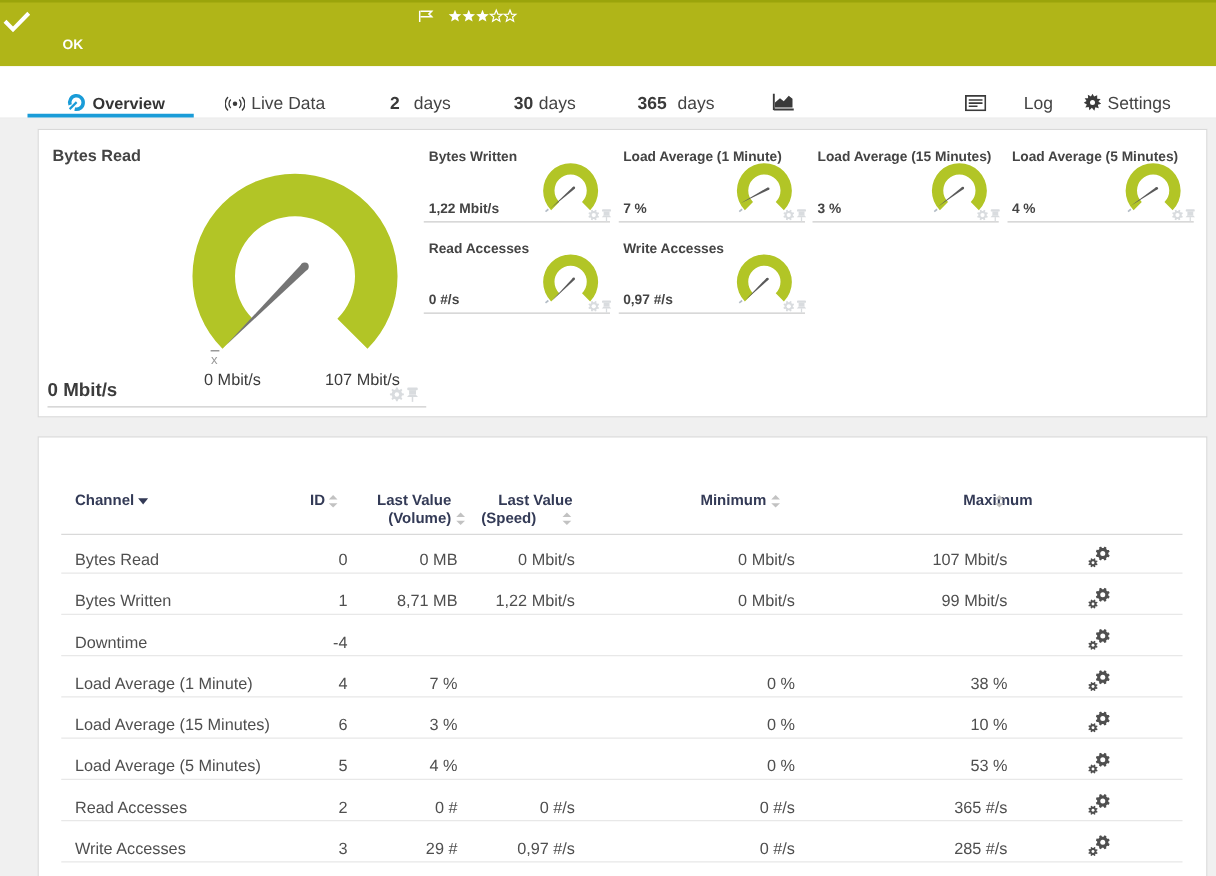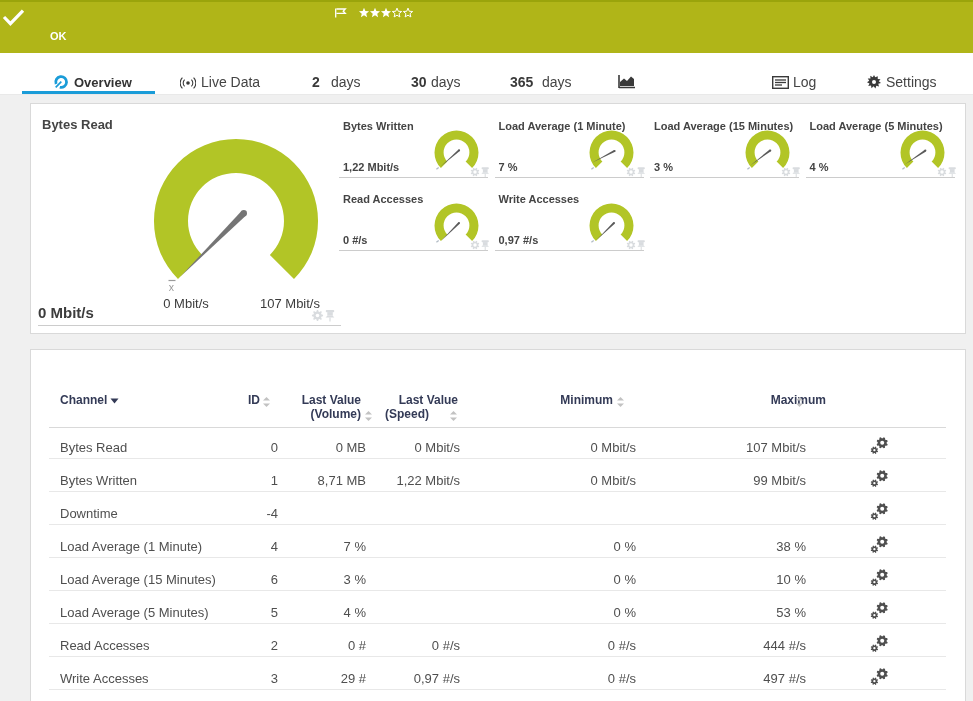--- a/index.html
+++ b/index.html
@@ -67,21 +67,21 @@
  <path d="M1,1 L1,14 M1,13.5 L17,13.5" stroke="#3a3a3a" stroke-width="1.6" fill="none"></path>
  <path d="M2,12 L2,8 L6,4.5 L9,7 L13,2.5 L16,5 L16,12 Z" fill="#3a3a3a"></path>
 </svg>
 <div class="tab" style="left:641px;margin-top:36px;">Historic Data</div>
 <svg class="abs" style="left:772px;top:76px" width="17" height="13" viewBox="0 0 17 13">
  <rect x="0.7" y="0.7" width="15.6" height="11.6" fill="none" stroke="#3a3a3a" stroke-width="1.4"></rect>
  <line x1="3" y1="4" x2="14" y2="4" stroke="#3a3a3a" stroke-width="1.3"></line>
  <line x1="3" y1="6.5" x2="14" y2="6.5" stroke="#3a3a3a" stroke-width="1.3"></line>
  <line x1="3" y1="9" x2="10" y2="9" stroke="#3a3a3a" stroke-width="1.3"></line>
 </svg>
-<div class="tab" style="left:793px;">Log</div>
+<div class="tab" style="left:819px;">Log</div>
 <svg class="abs" style="left:867px;top:75px" width="14" height="14" viewBox="0 0 28 28">
  <path id="gearp" d="M14,0 L16.5,4.5 L21.5,2.5 L21.5,8 L27,8.5 L23.5,12.5 L28,16 L22.5,17.5 L24,23 L18.5,21.5 L17,27 L13,22.5 L9,26.5 L8,21 L2.5,22 L5,17 L0,14.5 L4.5,11.5 L1.5,7 L7,7 L6.5,1.5 L11.5,4.5 Z" fill="#3a3a3a"></path>
  <circle cx="14" cy="14" r="4" fill="#fff"></circle>
 </svg>
 <div class="tab" style="left:886px;">Settings</div>
 
 <div class="panel" id="p1"></div>
 <div class="panel" id="p2"></div>
 
 <div class="gtitle" style="left:42px;top:117px;font-size:13px;">Bytes Read</div>
@@ -312,33 +312,33 @@
  <circle cx="12.2" cy="5.8" r="2.0" fill="#fff"></circle>
  <path d="M7.18,12.86 L8.09,12.28 L7.69,11.30 L6.64,11.51 L6.12,10.99 L6.36,9.94 L5.38,9.53 L4.79,10.43 L4.06,10.42 L3.48,9.51 L2.50,9.91 L2.71,10.96 L2.19,11.48 L1.14,11.24 L0.73,12.22 L1.63,12.81 L1.62,13.54 L0.71,14.12 L1.11,15.10 L2.16,14.89 L2.68,15.41 L2.44,16.46 L3.42,16.87 L4.01,15.97 L4.74,15.98 L5.32,16.89 L6.30,16.49 L6.09,15.44 L6.61,14.92 L7.66,15.16 L8.07,14.18 L7.17,13.59 Z" fill="#4f4f4f"></path>
  <circle cx="4.4" cy="13.2" r="1.15" fill="#fff"></circle>
 </svg></div>
 <div class="rowline" style="top:622.5px;"></div>
 <div class="td" style="left:60px;top:637.5px;">Read Accesses</div>
 <div class="td tdr" style="left:220px;top:637.5px;width:58px;">2</div>
 <div class="td tdr" style="left:286px;top:637.5px;width:80px;">0 #</div>
 <div class="td tdr" style="left:380px;top:637.5px;width:80px;">0 #/s</div>
 <div class="td tdr" style="left:536px;top:637.5px;width:100px;">0 #/s</div>
-<div class="td tdr" style="left:706px;top:637.5px;width:100px;">444 #/s</div>
+<div class="td tdr" style="left:706px;top:637.5px;width:100px;">365 #/s</div>
 <div class="abs" style="left:870px;top:635.0px;"><svg width="22" height="18" viewBox="0 0 22 18">
  <path d="M16.67,5.25 L17.73,4.42 L17.14,2.95 L15.79,3.09 L14.97,2.25 L15.14,0.91 L13.68,0.29 L12.83,1.34 L11.65,1.33 L10.82,0.27 L9.35,0.86 L9.49,2.21 L8.65,3.03 L7.31,2.86 L6.69,4.32 L7.74,5.17 L7.73,6.35 L6.67,7.18 L7.26,8.65 L8.61,8.51 L9.43,9.35 L9.26,10.69 L10.72,11.31 L11.57,10.26 L12.75,10.27 L13.58,11.33 L15.05,10.74 L14.91,9.39 L15.75,8.57 L17.09,8.74 L17.71,7.28 L16.66,6.43 Z" fill="#4f4f4f"></path>
  <circle cx="12.2" cy="5.8" r="2.0" fill="#fff"></circle>
  <path d="M7.18,12.86 L8.09,12.28 L7.69,11.30 L6.64,11.51 L6.12,10.99 L6.36,9.94 L5.38,9.53 L4.79,10.43 L4.06,10.42 L3.48,9.51 L2.50,9.91 L2.71,10.96 L2.19,11.48 L1.14,11.24 L0.73,12.22 L1.63,12.81 L1.62,13.54 L0.71,14.12 L1.11,15.10 L2.16,14.89 L2.68,15.41 L2.44,16.46 L3.42,16.87 L4.01,15.97 L4.74,15.98 L5.32,16.89 L6.30,16.49 L6.09,15.44 L6.61,14.92 L7.66,15.16 L8.07,14.18 L7.17,13.59 Z" fill="#4f4f4f"></path>
  <circle cx="4.4" cy="13.2" r="1.15" fill="#fff"></circle>
 </svg></div>
 <div class="rowline" style="top:655.5px;"></div>
 <div class="td" style="left:60px;top:670.5px;">Write Accesses</div>
 <div class="td tdr" style="left:220px;top:670.5px;width:58px;">3</div>
 <div class="td tdr" style="left:286px;top:670.5px;width:80px;">29 #</div>
 <div class="td tdr" style="left:380px;top:670.5px;width:80px;">0,97 #/s</div>
 <div class="td tdr" style="left:536px;top:670.5px;width:100px;">0 #/s</div>
-<div class="td tdr" style="left:706px;top:670.5px;width:100px;">497 #/s</div>
+<div class="td tdr" style="left:706px;top:670.5px;width:100px;">285 #/s</div>
 <div class="abs" style="left:870px;top:668.0px;"><svg width="22" height="18" viewBox="0 0 22 18">
  <path d="M16.67,5.25 L17.73,4.42 L17.14,2.95 L15.79,3.09 L14.97,2.25 L15.14,0.91 L13.68,0.29 L12.83,1.34 L11.65,1.33 L10.82,0.27 L9.35,0.86 L9.49,2.21 L8.65,3.03 L7.31,2.86 L6.69,4.32 L7.74,5.17 L7.73,6.35 L6.67,7.18 L7.26,8.65 L8.61,8.51 L9.43,9.35 L9.26,10.69 L10.72,11.31 L11.57,10.26 L12.75,10.27 L13.58,11.33 L15.05,10.74 L14.91,9.39 L15.75,8.57 L17.09,8.74 L17.71,7.28 L16.66,6.43 Z" fill="#4f4f4f"></path>
  <circle cx="12.2" cy="5.8" r="2.0" fill="#fff"></circle>
  <path d="M7.18,12.86 L8.09,12.28 L7.69,11.30 L6.64,11.51 L6.12,10.99 L6.36,9.94 L5.38,9.53 L4.79,10.43 L4.06,10.42 L3.48,9.51 L2.50,9.91 L2.71,10.96 L2.19,11.48 L1.14,11.24 L0.73,12.22 L1.63,12.81 L1.62,13.54 L0.71,14.12 L1.11,15.10 L2.16,14.89 L2.68,15.41 L2.44,16.46 L3.42,16.87 L4.01,15.97 L4.74,15.98 L5.32,16.89 L6.30,16.49 L6.09,15.44 L6.61,14.92 L7.66,15.16 L8.07,14.18 L7.17,13.59 Z" fill="#4f4f4f"></path>
  <circle cx="4.4" cy="13.2" r="1.15" fill="#fff"></circle>
 </svg></div>
 <div class="rowline" style="top:688.5px;"></div>
 
 </body></html>

